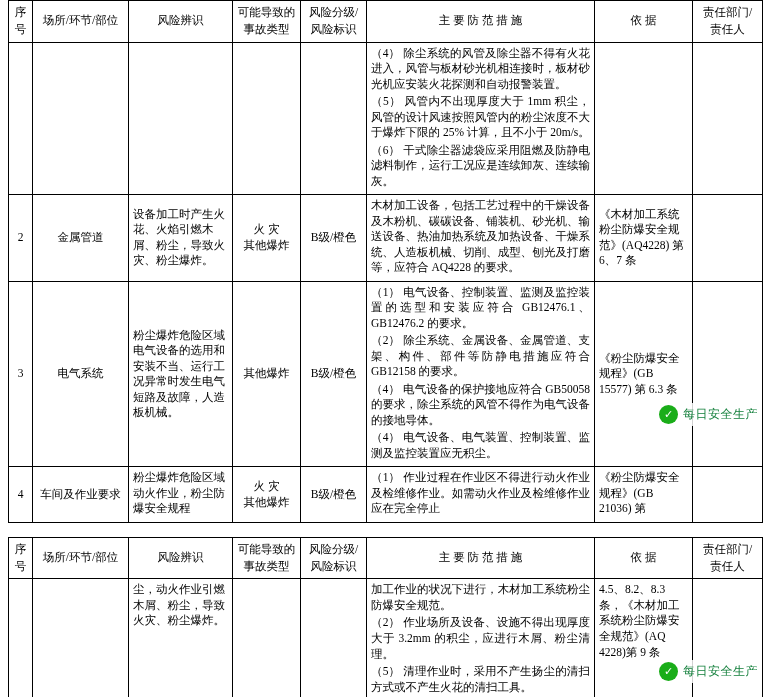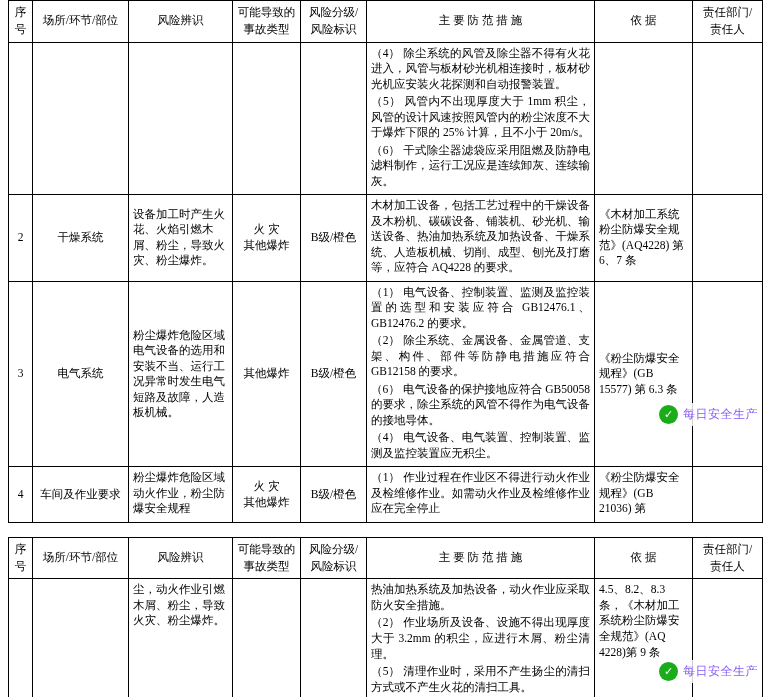--- a/index.html
+++ b/index.html
@@ -53,21 +53,21 @@
   }
   .wm-logo{
     width:19px;height:19px;border-radius:50%;
     background:#1aad19;
     display:flex;align-items:center;justify-content:center;
     color:#fff;font-size:11px;
     font-family:"Liberation Sans",sans-serif;
   }
   .wm-text{
     font-family:"Liberation Sans","DejaVu Sans",sans-serif;
-    font-size:12px;color:#8b5cf6;letter-spacing:0.5px;text-align:center;
+    font-size:12px;color:#15803d;letter-spacing:0.5px;text-align:center;
   }
   .wm1{top:403px;}
   .wm2{top:660px;}
 </style>
 </head>
 <body>
 
 <div class="page">
 
   <table>
@@ -117,21 +117,21 @@
           <p>（4） 除尘系统的风管及除尘器不得有火花进入，风管与板材砂光机相连接时，板材砂光机应安装火花探测和自动报警装置。</p>
           <p>（5） 风管内不出现厚度大于 1mm 积尘，风管的设计风速按照风管内的粉尘浓度不大于爆炸下限的 25% 计算，且不小于 20m/s。</p>
           <p>（6） 干式除尘器滤袋应采用阻燃及防静电滤料制作，运行工况应是连续卸灰、连续输灰。</p>
         </td>
         <td></td>
         <td></td>
       </tr>
 
       <tr>
         <td class="c-center">2</td>
-        <td class="c-center">干燥系统</td>
+        <td class="c-center">金属管道</td>
         <td class="c-mid">设备加工时产生火花、火焰引燃木屑、粉尘，导致火灾、粉尘爆炸。</td>
         <td class="c-center">
           <div>火  灾</div>
           <div>其他爆炸</div>
         </td>
         <td class="c-center">B级/橙色</td>
         <td class="txt c-mid">
           <p>木材加工设备，包括工艺过程中的干燥设备及木粉机、碳碳设备、铺装机、砂光机、输送设备、热油加热系统及加热设备、干燥系统、人造板机械、切削、成型、刨光及打磨等，应符合 AQ4228 的要求。</p>
         </td>
         <td class="c-mid">《木材加工系统粉尘防爆安全规范》(AQ4228) 第 6、7 条</td>
@@ -140,21 +140,21 @@
 
       <tr>
         <td class="c-center">3</td>
         <td class="c-center">电气系统</td>
         <td class="c-mid">粉尘爆炸危险区域电气设备的选用和安装不当、运行工况异常时发生电气短路及故障，人造板机械。</td>
         <td class="c-center">其他爆炸</td>
         <td class="c-center">B级/橙色</td>
         <td class="txt">
           <p>（1） 电气设备、控制装置、监测及监控装置的选型和安装应符合 GB12476.1、GB12476.2 的要求。</p>
           <p>（2） 除尘系统、金属设备、金属管道、支架、构件、部件等防静电措施应符合 GB12158 的要求。</p>
-          <p>（6） 电气设备的保护接地应符合 GB50058 的要求，除尘系统的风管不得作为电气设备的接地导体。</p>
+          <p>（4） 电气设备的保护接地应符合 GB50058 的要求，除尘系统的风管不得作为电气设备的接地导体。</p>
           <p>（4） 电气设备、电气装置、控制装置、监测及监控装置应无积尘。</p>
         </td>
         <td class="c-mid">《粉尘防爆安全规程》(GB 15577) 第 6.3 条</td>
         <td></td>
       </tr>
 
       <tr>
         <td class="c-center">4</td>
         <td class="c-center">车间及作业要求</td>
         <td>粉尘爆炸危险区域动火作业，粉尘防爆安全规程</td>
@@ -211,21 +211,21 @@
     </thead>
     <tbody>
 
       <tr>
         <td class="c-center"></td>
         <td class="c-center"></td>
         <td>尘，动火作业引燃木屑、粉尘，导致火灾、粉尘爆炸。</td>
         <td class="c-center"></td>
         <td class="c-center"></td>
         <td class="txt">
-          <p>热油加热系统及加热设备，动火作业应采取防火安全措施。</p>
+          <p>加工作业的状况下进行，木材加工系统粉尘防爆安全规范。</p>
           <p>（2） 作业场所及设备、设施不得出现厚度大于 3.2mm 的积尘，应进行木屑、粉尘清理。</p>
           <p>（5） 清理作业时，采用不产生扬尘的清扫方式或不产生火花的清扫工具。</p>
 
         </td>
         <td>4.5、8.2、8.3 条，《木材加工系统粉尘防爆安全规范》(AQ 4228)第 9 条</td>
         <td></td>
       </tr>
 
     </tbody>
   </table>

